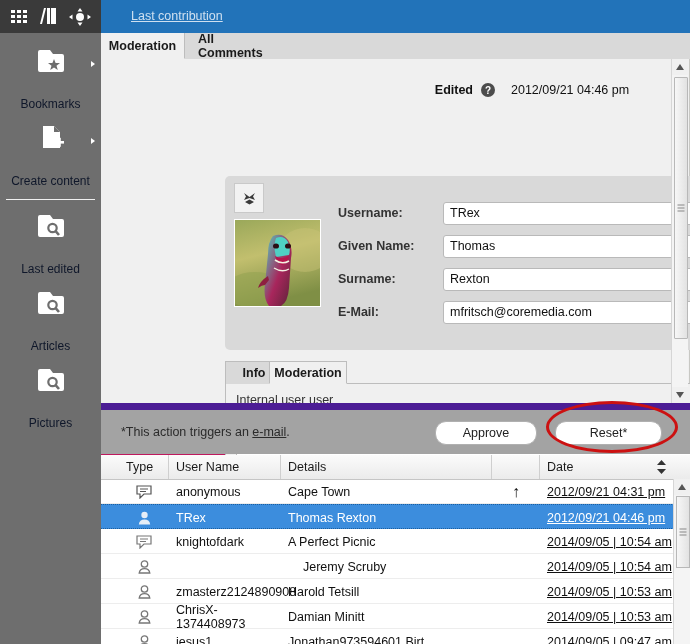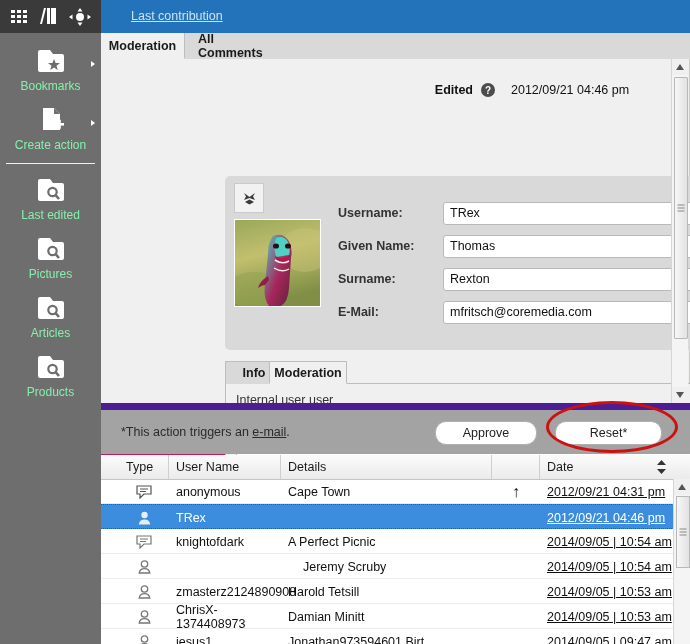--- a/index.html
+++ b/index.html
@@ -27,21 +27,21 @@
   .topbtn { cursor: pointer; line-height: 0; }
   .sb-group { padding-top: 8px; }
   .sb-divider { height: 1px; background: #f0f0f0; margin: 4px 6px 4px 6px; }
   .sb-item {
     position: relative;
     display: flex; flex-direction: column; align-items: center;
     padding: 4px 0 7px 0;
     cursor: pointer;
   }
   .sb-item .sb-label {
-    color: #86efac; font-size: 12px; margin-top: 2px;
+    color: #0f172a; font-size: 12px; margin-top: 20px;
     text-align: center; letter-spacing: 0px;
   }
   .sb-item .sb-arrow {
     position: absolute; right: 6px; top: 20px;
     width: 0; height: 0;
     border-left: 4px solid #ffffff;
     border-top: 3.5px solid transparent;
     border-bottom: 3.5px solid transparent;
   }
   .sb-icon { width: 38px; height: 32px; }
@@ -305,21 +305,21 @@
       </div>
       <div class="sb-item">
         <span class="sb-icon">
           <svg width="38" height="32" viewBox="0 0 38 32">
             <path d="M11 4 h11 l6 6 v16 h-17 z" fill="#ffffff"></path>
             <path d="M22 4 v6 h6 z" fill="#6e6e6e"></path>
             <rect x="23" y="19" width="9" height="2.6" fill="#ffffff"></rect>
             <rect x="26.2" y="15.8" width="2.6" height="9" fill="#ffffff"></rect>
           </svg>
         </span>
-        <span class="sb-label">Create action</span>
+        <span class="sb-label">Create content</span>
         <span class="sb-arrow"></span>
       </div>
     </div>
 
     <div class="sb-divider"></div>
 
     <div class="sb-group" style="padding-top:2px">
       <div class="sb-item">
         <span class="sb-icon">
           <svg width="38" height="32" viewBox="0 0 38 32">
@@ -331,41 +331,31 @@
         <span class="sb-label">Last edited</span>
       </div>
       <div class="sb-item">
         <span class="sb-icon">
           <svg width="38" height="32" viewBox="0 0 38 32">
             <path d="M8 5 h10 l3 4 h9 a2 2 0 0 1 2 2 v14 a2 2 0 0 1 -2 2 h-22 a2 2 0 0 1 -2 -2 v-18 a2 2 0 0 1 2 -2 z" fill="#ffffff"></path>
             <circle cx="20.5" cy="18" r="4.2" fill="none" stroke="#6e6e6e" stroke-width="2.2"></circle>
             <line x1="23.6" y1="21.2" x2="27" y2="25" stroke="#6e6e6e" stroke-width="2.6"></line>
           </svg>
         </span>
-        <span class="sb-label">Pictures</span>
+        <span class="sb-label">Articles</span>
       </div>
       <div class="sb-item">
         <span class="sb-icon">
           <svg width="38" height="32" viewBox="0 0 38 32">
             <path d="M8 5 h10 l3 4 h9 a2 2 0 0 1 2 2 v14 a2 2 0 0 1 -2 2 h-22 a2 2 0 0 1 -2 -2 v-18 a2 2 0 0 1 2 -2 z" fill="#ffffff"></path>
             <circle cx="20.5" cy="18" r="4.2" fill="none" stroke="#6e6e6e" stroke-width="2.2"></circle>
             <line x1="23.6" y1="21.2" x2="27" y2="25" stroke="#6e6e6e" stroke-width="2.6"></line>
           </svg>
         </span>
-        <span class="sb-label">Articles</span>
-      </div>
-      <div class="sb-item">
-        <span class="sb-icon">
-          <svg width="38" height="32" viewBox="0 0 38 32">
-            <path d="M8 5 h10 l3 4 h9 a2 2 0 0 1 2 2 v14 a2 2 0 0 1 -2 2 h-22 a2 2 0 0 1 -2 -2 v-18 a2 2 0 0 1 2 -2 z" fill="#ffffff"></path>
-            <circle cx="20.5" cy="18" r="4.2" fill="none" stroke="#6e6e6e" stroke-width="2.2"></circle>
-            <line x1="23.6" y1="21.2" x2="27" y2="25" stroke="#6e6e6e" stroke-width="2.6"></line>
-          </svg>
-        </span>
-        <span class="sb-label">Products</span>
+        <span class="sb-label">Pictures</span>
       </div>
     </div>
   </div>
 
   <div id="main">
 
     <div id="bluebar">
       <span class="lastcontrib">Last contribution</span>
     </div>
 
@@ -529,20 +519,21 @@
       </div>
 
       <div class="trow sel">
         <span class="cell type" style="left:18px;width:50px">
           <svg width="13" height="14" viewBox="0 0 13 14">
             <circle cx="6.5" cy="4" r="3.2" fill="#e6eef7"></circle>
             <path d="M0.8 13.5 q0.6 -5 5.7 -5 q5.1 0 5.7 5 z" fill="#e6eef7"></path>
           </svg>
         </span>
         <span class="cell username" style="left:68px;width:112px">TRex</span>
+        <span class="cell details" style="left:180px;width:211px">Thomas Rexton</span>
         <span class="cell" style="left:391px;width:48px;justify-content:center"></span>
         <span class="cell date" style="left:439px;width:134px">2012/09/21 04:46 pm</span>
       </div>
 
       <div class="trow">
         <span class="cell type" style="left:18px;width:50px">
           <svg width="16" height="14" viewBox="0 0 16 14">
             <path d="M1 1 h14 v8 h-7 l-4 4 v-4 h-3 z" fill="none" stroke="#777" stroke-width="1.2"></path>
             <line x1="4" y1="4" x2="12" y2="4" stroke="#777" stroke-width="1"></line>
             <line x1="4" y1="6.5" x2="10" y2="6.5" stroke="#777" stroke-width="1"></line>

